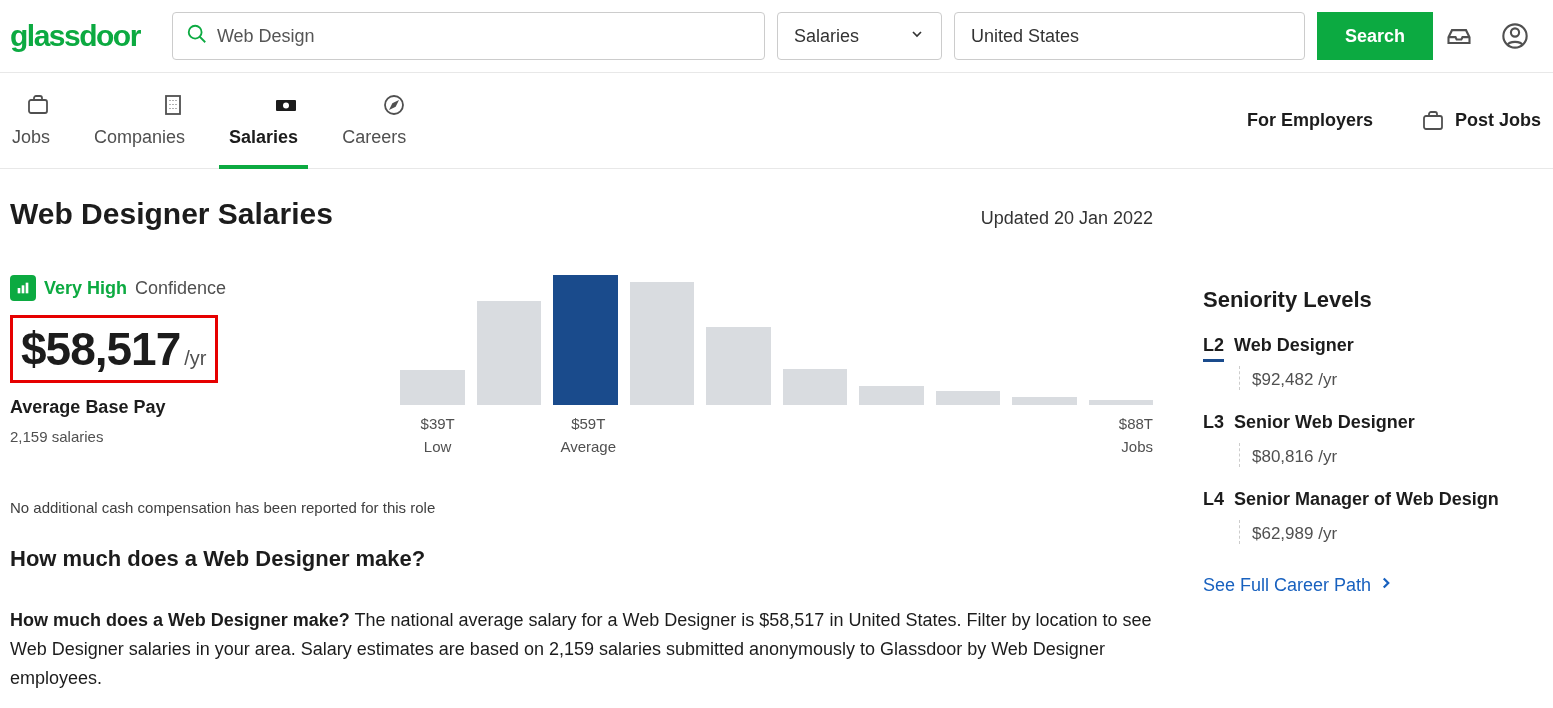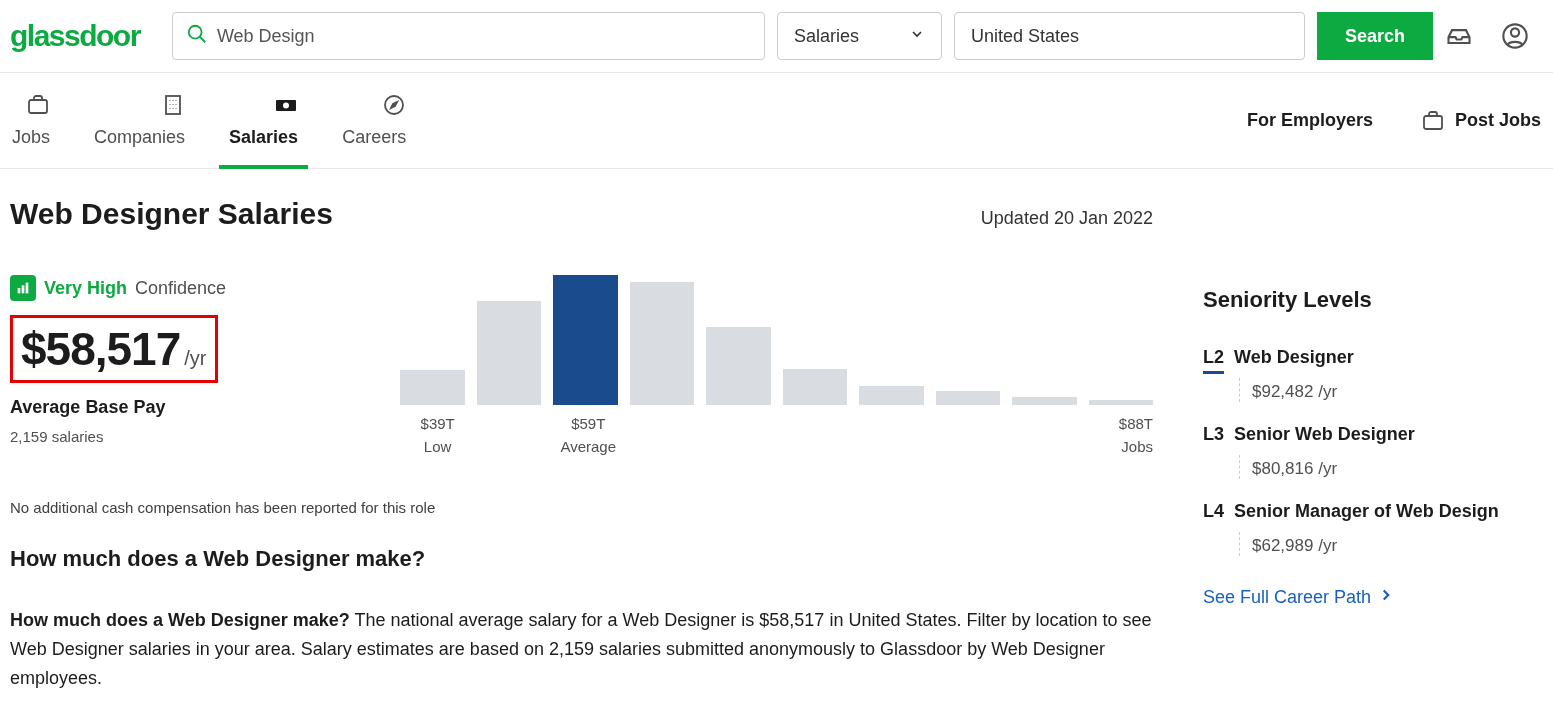--- a/index.html
+++ b/index.html
@@ -60,21 +60,21 @@
 .axis-item .lbl { display: block; margin-top: 6px; }
 .axis-item.right { text-align: right; transform: translateX(-100%); }
 
 .note { font-size: 15px; color: #404040; margin-top: 40px; }
 .question { font-size: 22px; font-weight: 800; margin-top: 30px; }
 .body-text { font-size: 18px; line-height: 1.6; margin-top: 34px; color: #1c1c1c; }
 .body-text b { font-weight: 700; }
 
 
 .sidebar { width: 340px; padding-top: 90px; }
-.sidebar-title { font-size: 22px; font-weight: 800; margin-bottom: 34px; }
+.sidebar-title { font-size: 22px; font-weight: 800; margin-bottom: 22px; }
 .level-item { margin-bottom: 22px; }
 .level-head { display: flex; align-items: baseline; gap: 10px; font-size: 18px; }
 .level-code { font-weight: 700; color: #1c1c1c; position: relative; }
 .level-code.active::after { content: ""; position: absolute; left: 0; right: 0; bottom: -6px; height: 3px; background: #1a4b8c; }
 .level-name { font-weight: 600; color: #1c1c1c; }
 .level-salary { margin-left: 36px; margin-top: 10px; font-size: 17px; color: #505050; border-left: 1px dashed #ccc; padding-left: 12px; padding-top: 4px;}
 .career-link { display: inline-flex; align-items: center; gap: 6px; color: #1861bf; font-size: 18px; font-weight: 400; margin-top: 8px; cursor: pointer; }
 </style>
 </head>
 <body>

